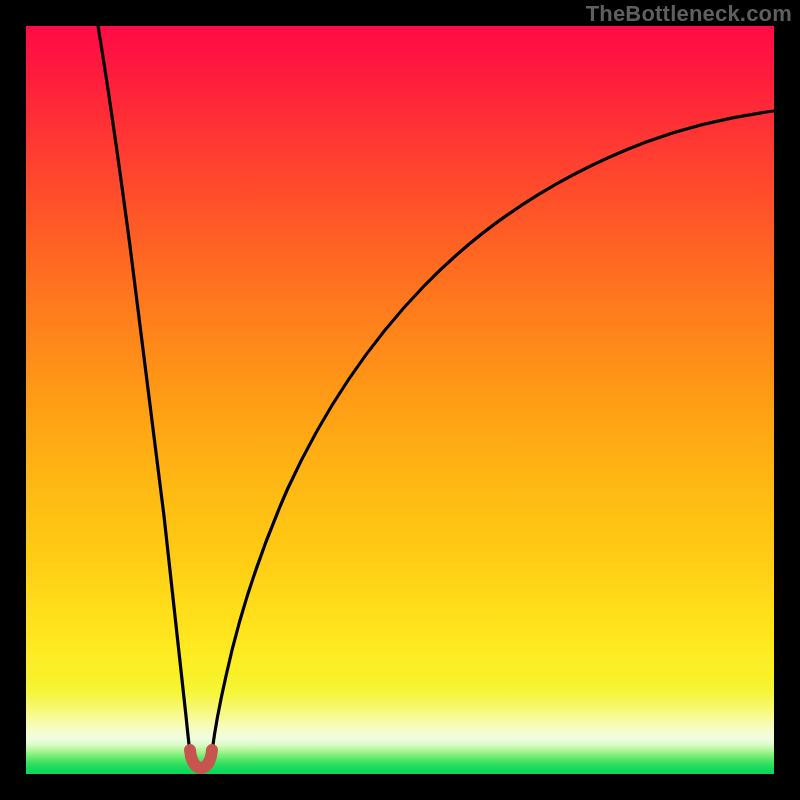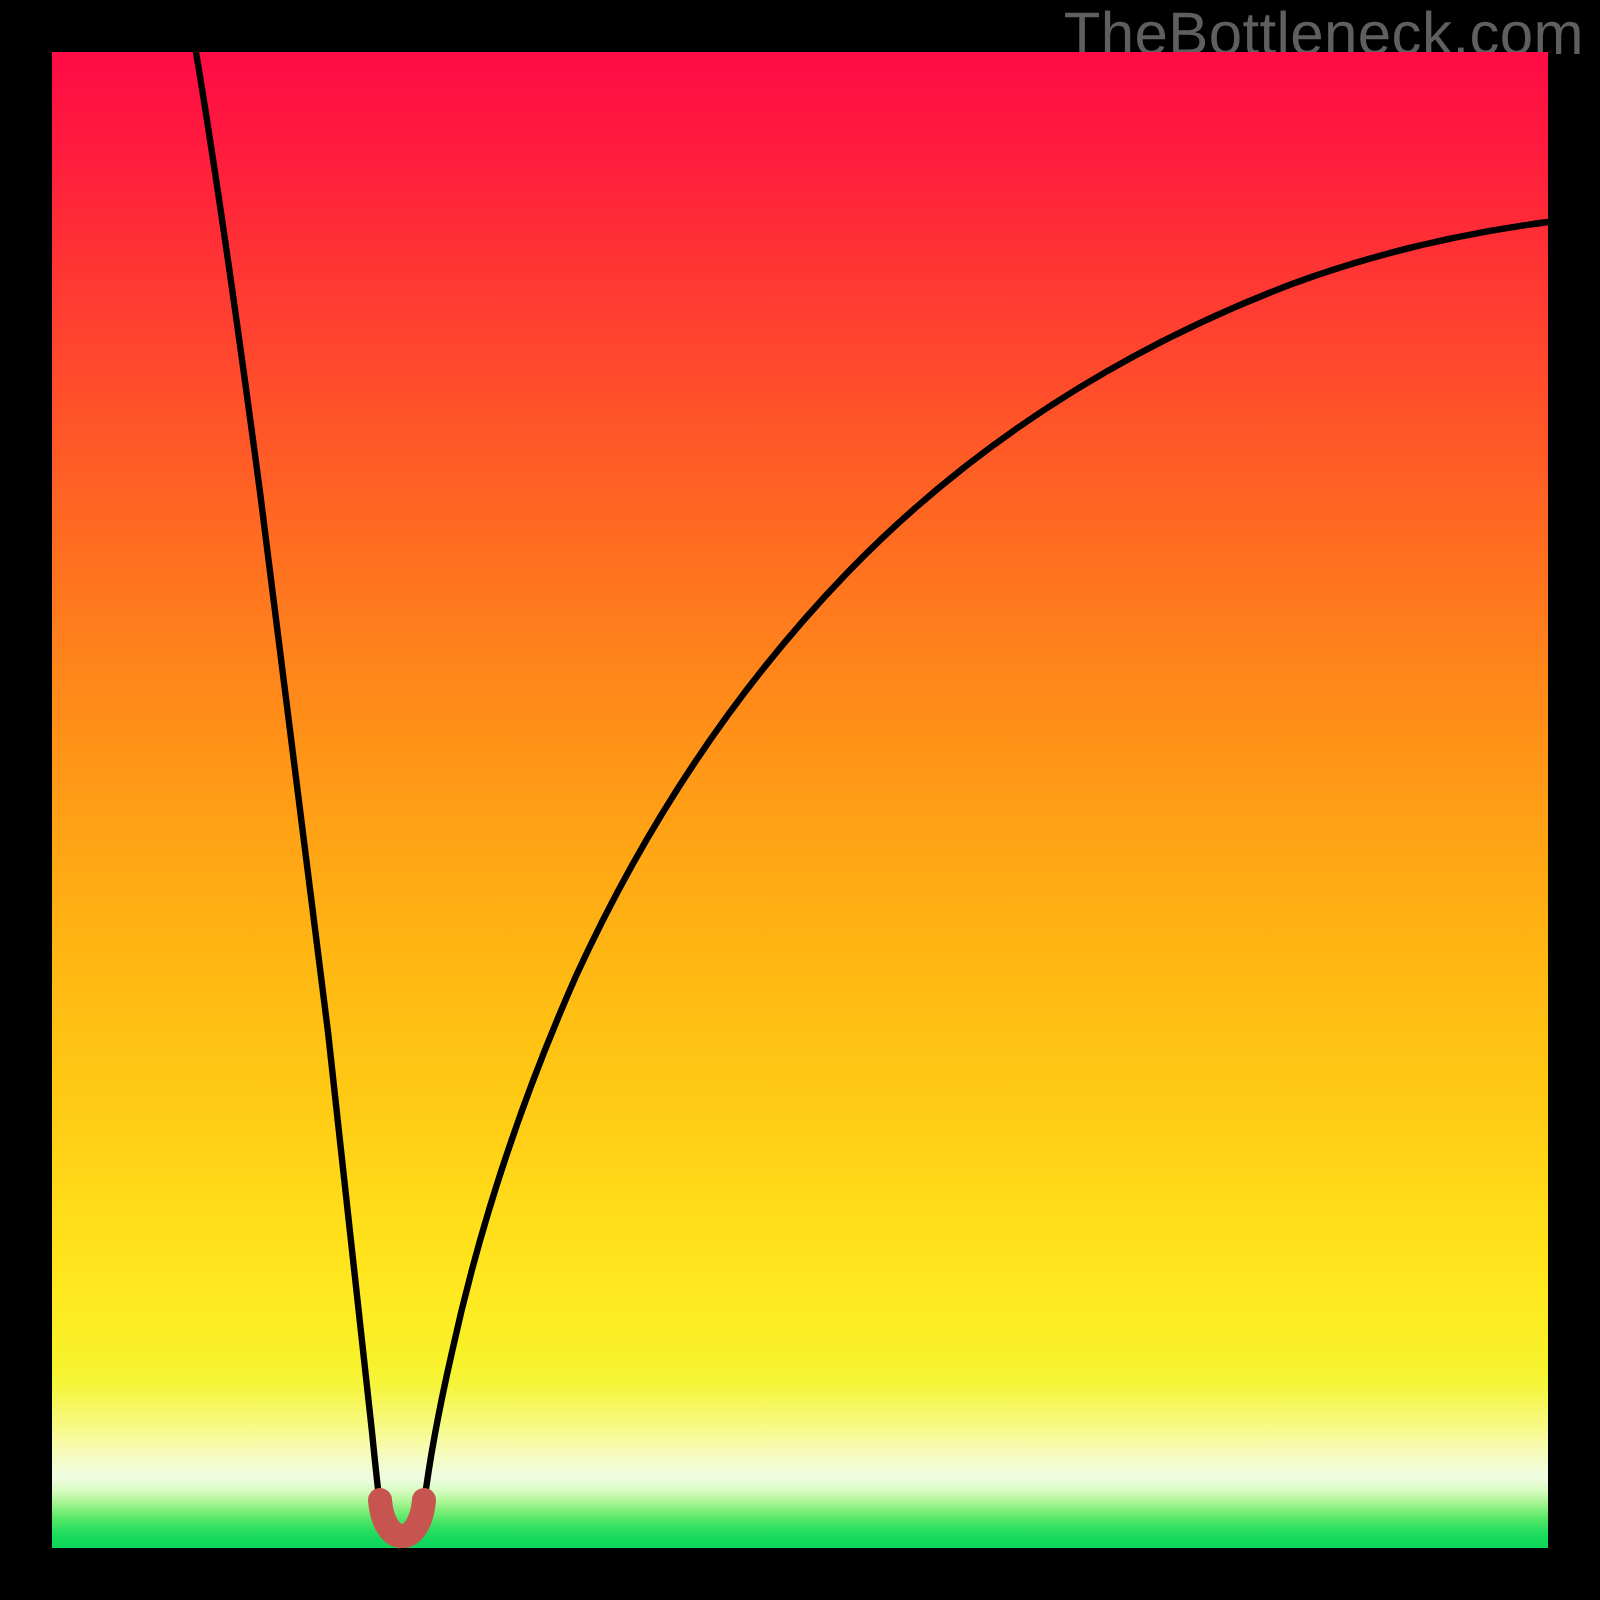--- a/index.html
+++ b/index.html
@@ -62,23 +62,23 @@
     inset: 0;
     width: 100%;
     height: 100%;
     overflow: visible;
   }
   .watermark {
     position: absolute;
     top: 1px;
     right: 8px;
     color: #5f5f5f;
-    font-size: 30px;
+    font-size: 22px;
     letter-spacing: 0.2px;
-    font-weight: 400;
+    font-weight: 700;
     user-select: none;
   }
 </style>
 </head>
 <body>
 
 <div class="watermark">TheBottleneck.com</div>
 
 <div class="frame">
   <div class="gradient-area"></div>

